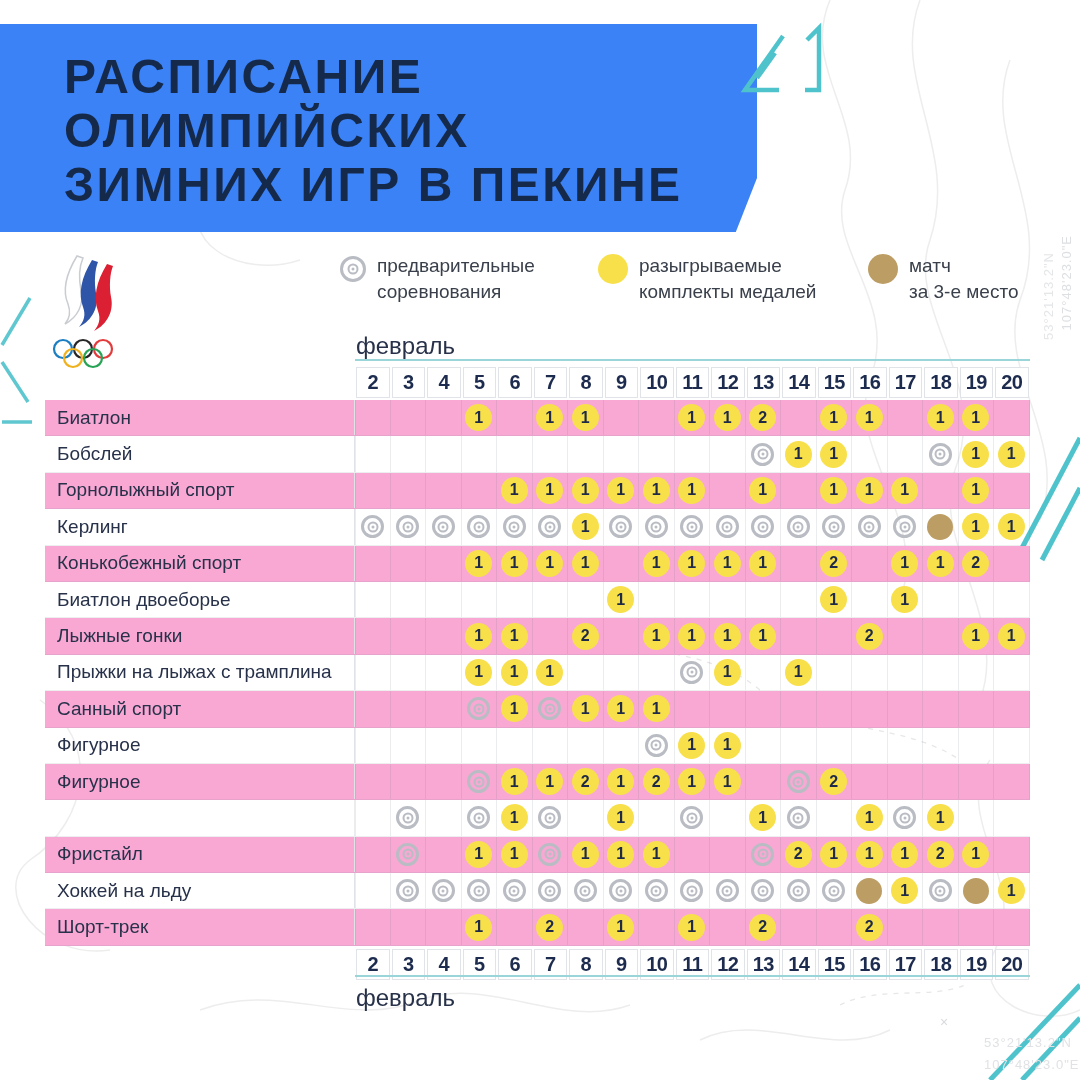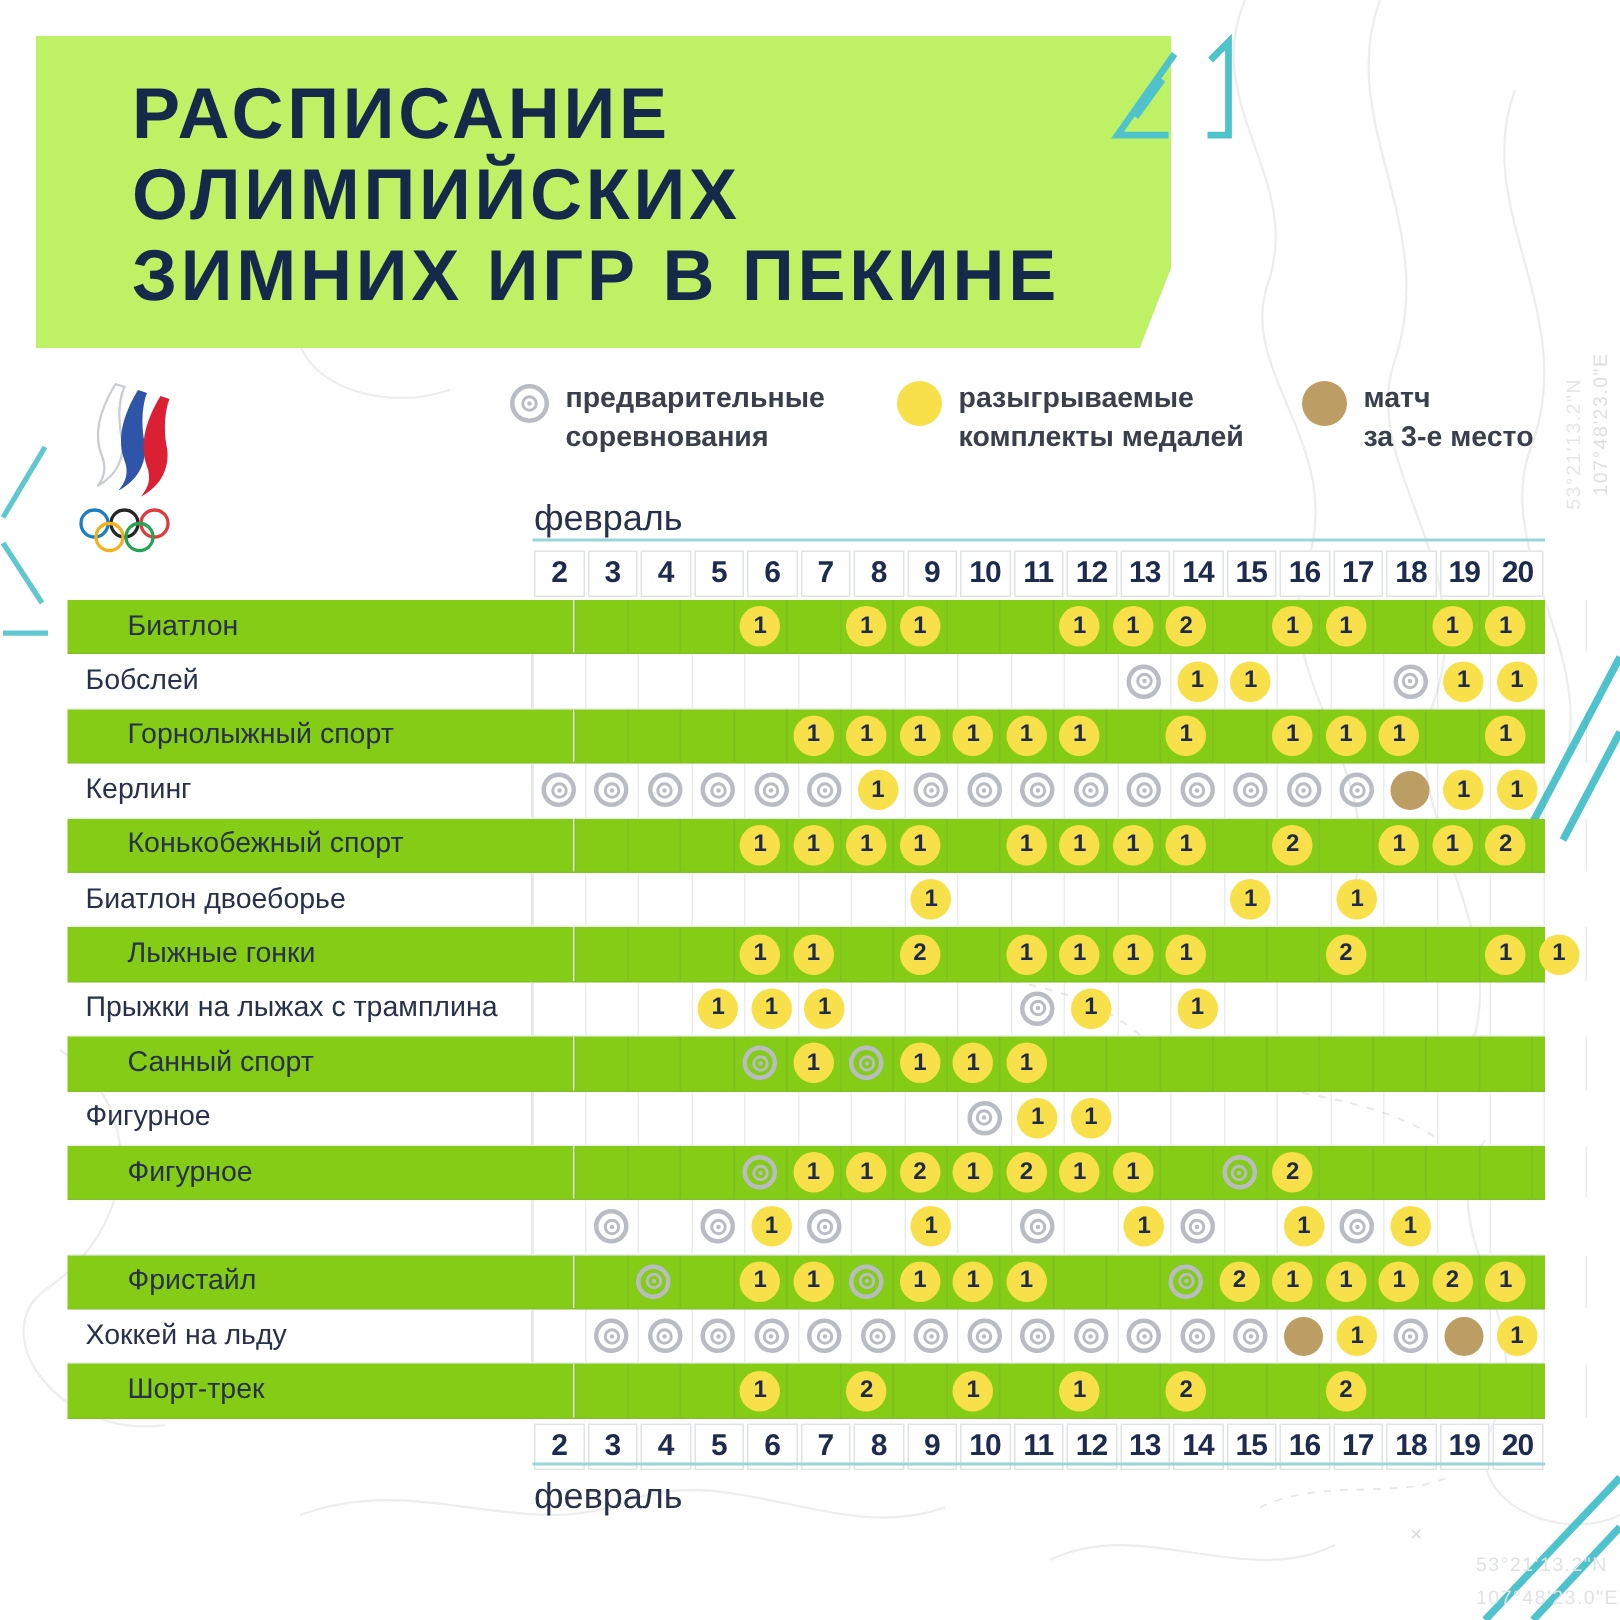--- a/index.html
+++ b/index.html
@@ -7,33 +7,32 @@
     width:1080px;height:1080px;position:relative;overflow:hidden;
     background:#ffffff;
     font-family:"Liberation Sans", sans-serif;
     -webkit-font-smoothing:antialiased;
   }
   .abs{position:absolute;}
   
   #decor-svg{left:0;top:0;z-index:0;}
   
   .banner{
-    left:0;top:24px;width:757px;height:208px;background:#bef264;z-index:2;
+    left:0;top:24px;width:757px;height:208px;background:#3b82f6;z-index:2;
     clip-path:polygon(0 0,100% 0,100% 74%,97.2% 100%,0 100%);
-    margin-left:24px;
   }
   .title{
     position:absolute;left:64px;top:26px;
     color:#15294B;font-weight:700;font-size:48px;line-height:1.13;letter-spacing:2.5px;
   }
   .year-glyph{left:735px;top:18px;z-index:3;}
   
   .logo{left:50px;top:254px;z-index:2;}
   
-  .legend{left:340px;top:253px;width:700px;height:64px;z-index:2;font-weight:bold;}
+  .legend{left:340px;top:253px;width:700px;height:64px;z-index:2;}
   .legend-item{position:absolute;top:0;display:flex;align-items:flex-start;gap:11px;}
   .legend-item .txt{color:#3A404B;font-size:19px;line-height:1.38;}
   .dot{width:30px;height:30px;border-radius:50%;flex:0 0 auto;margin-top:1px;}
   .dot.yellow{background:#F8E04B;}
   .dot.gold{background:#BC9D63;}
   
   .target{width:23px;height:23px;border-radius:50%;border:3px solid #B9BCC3;position:relative;box-sizing:border-box;flex:0 0 auto;}
   .target::before{content:"";position:absolute;left:50%;top:50%;transform:translate(-50%,-50%);
     width:11px;height:11px;border:2px solid #B9BCC3;border-radius:50%;box-sizing:border-box;}
   .target::after{content:"";position:absolute;left:50%;top:50%;transform:translate(-50%,-50%);
@@ -50,21 +49,21 @@
   .tablewrap{left:45px;top:366px;width:985px;z-index:2;}
   .thead{display:grid;grid-template-columns:repeat(19,35.5px);padding-left:310px;height:33px;}
   .hcell{
     margin:1px;background:#fff;border:1px solid #E0E3E7;
     display:flex;align-items:center;justify-content:center;
     color:#1D2C4E;font-weight:700;font-size:20px;letter-spacing:-0.5px;
   }
   .tbody{margin-top:1px;}
   .trow{display:grid;grid-template-columns:310px repeat(19,35.5px);height:35.4px;
         border-bottom:1px solid rgba(130,138,150,0.14);}
-  .trow.shade{background:#84cc16;padding-left:28px;}
+  .trow.shade{background:#f9a8d4;}
   .rlabel{display:flex;align-items:center;padding-left:12px;
           color:#273149;font-size:19px;white-space:nowrap;border-right:1px solid #DFE2E6;}
   .cell{display:flex;align-items:center;justify-content:center;border-right:1px solid rgba(100,110,125,0.13);}
   .cell:nth-child(2){border-left:1px solid rgba(100,110,125,0.13);}
   .medal{width:27px;height:27px;border-radius:50%;background:#F8E04B;
          color:#1E2A47;font-weight:700;font-size:16px;
          display:flex;align-items:center;justify-content:center;}
   .bronze{width:26px;height:26px;border-radius:50%;background:#BC9D63;}
   .thead-bottom{margin-top:2px;}
   

